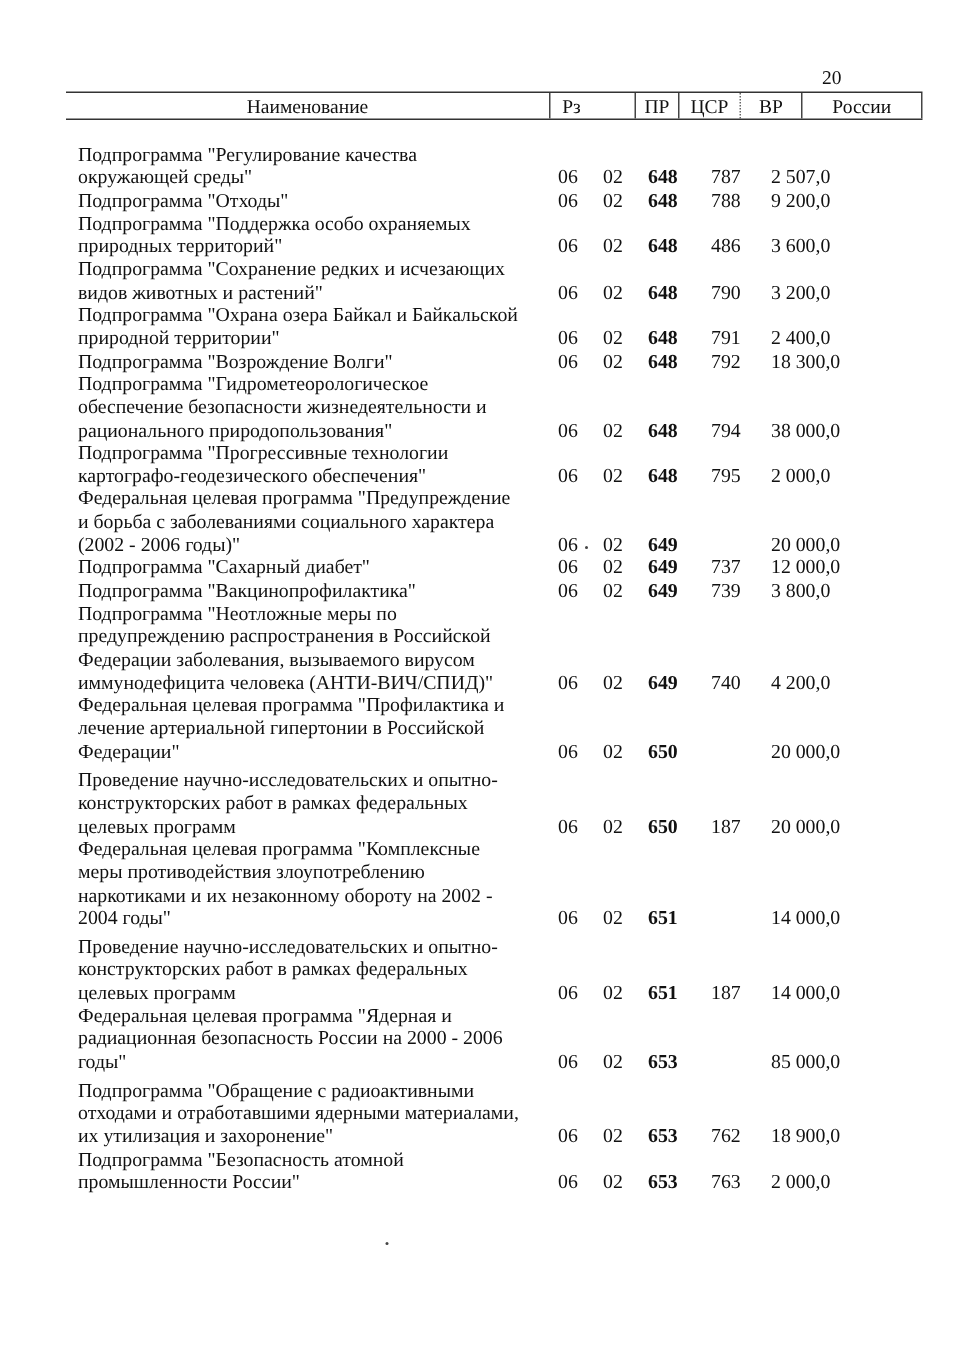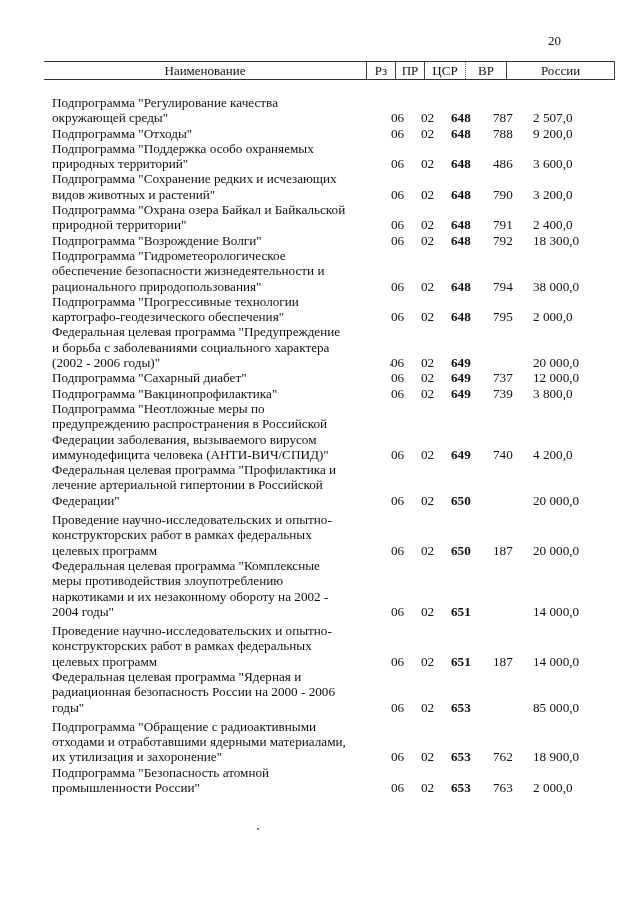--- a/index.html
+++ b/index.html
@@ -3,39 +3,39 @@
 <meta charset="utf-8">
 <style>
   html, body { margin: 0; padding: 0; background: #ffffff; }
   body {
     width: 640px; height: 900px; position: relative; overflow: hidden;
     font-family: "Liberation Serif", "DejaVu Serif", serif;
     color: #111;
     font-size: 13.2px;
   }
   .page-number {
-    position: absolute; left: 548px; top: 33px; font-size: 13px;
+    position: absolute; left: 548px; top: 44px; font-size: 13px;
   }
   .header {
     position: absolute; left: 44px; top: 61px; width: 571px; height: 17px;
     border-top: 1px solid #333; border-bottom: 1px solid #333;
     display: flex; font-size: 13px; line-height: 17px;
   }
   .header > div { text-align: center; }
   .h-name { width: 322px; }
   .h-rz   { width: 28px; border-left: 1px solid #444; }
-  .h-pr   { width: 28px; border-left: 1px solid #444; }
+  .h-pr   { width: 28px; border-left: 1px solid #444; margin-left: 28px; }
   .h-csr  { width: 40px; border-left: 1px solid #444; }
   .h-vr   { width: 40px; border-left: 1px dotted #666; }
   .h-sum  { flex: 1; border-left: 1px solid #444; border-right: 1px solid #444; }
 
   .rows { position: absolute; left: 52px; top: 95px; width: 560px; }
   .row { display: flex; align-items: flex-end; line-height: 15.3px; }
   .r-name { width: 316px; white-space: pre-line; }
-  .r-rz  { width: 30px; padding-left: 4px; margin-left: 19px; }
+  .r-rz  { width: 30px; padding-left: 4px; }
   .r-pr  { width: 30px; padding-left: 0px; }
   .r-csr { width: 38px; font-weight: bold; }
   .r-vr  { width: 40px; padding-left: 4px; }
   .r-sum { flex: 1; text-align: left; padding-right: 8px; }
   .dot { position: absolute; width: 2px; height: 2px; background: #444; border-radius: 1px; }
 </style>
 </head>
 <body>
 
 <div class="page-number">20</div>

